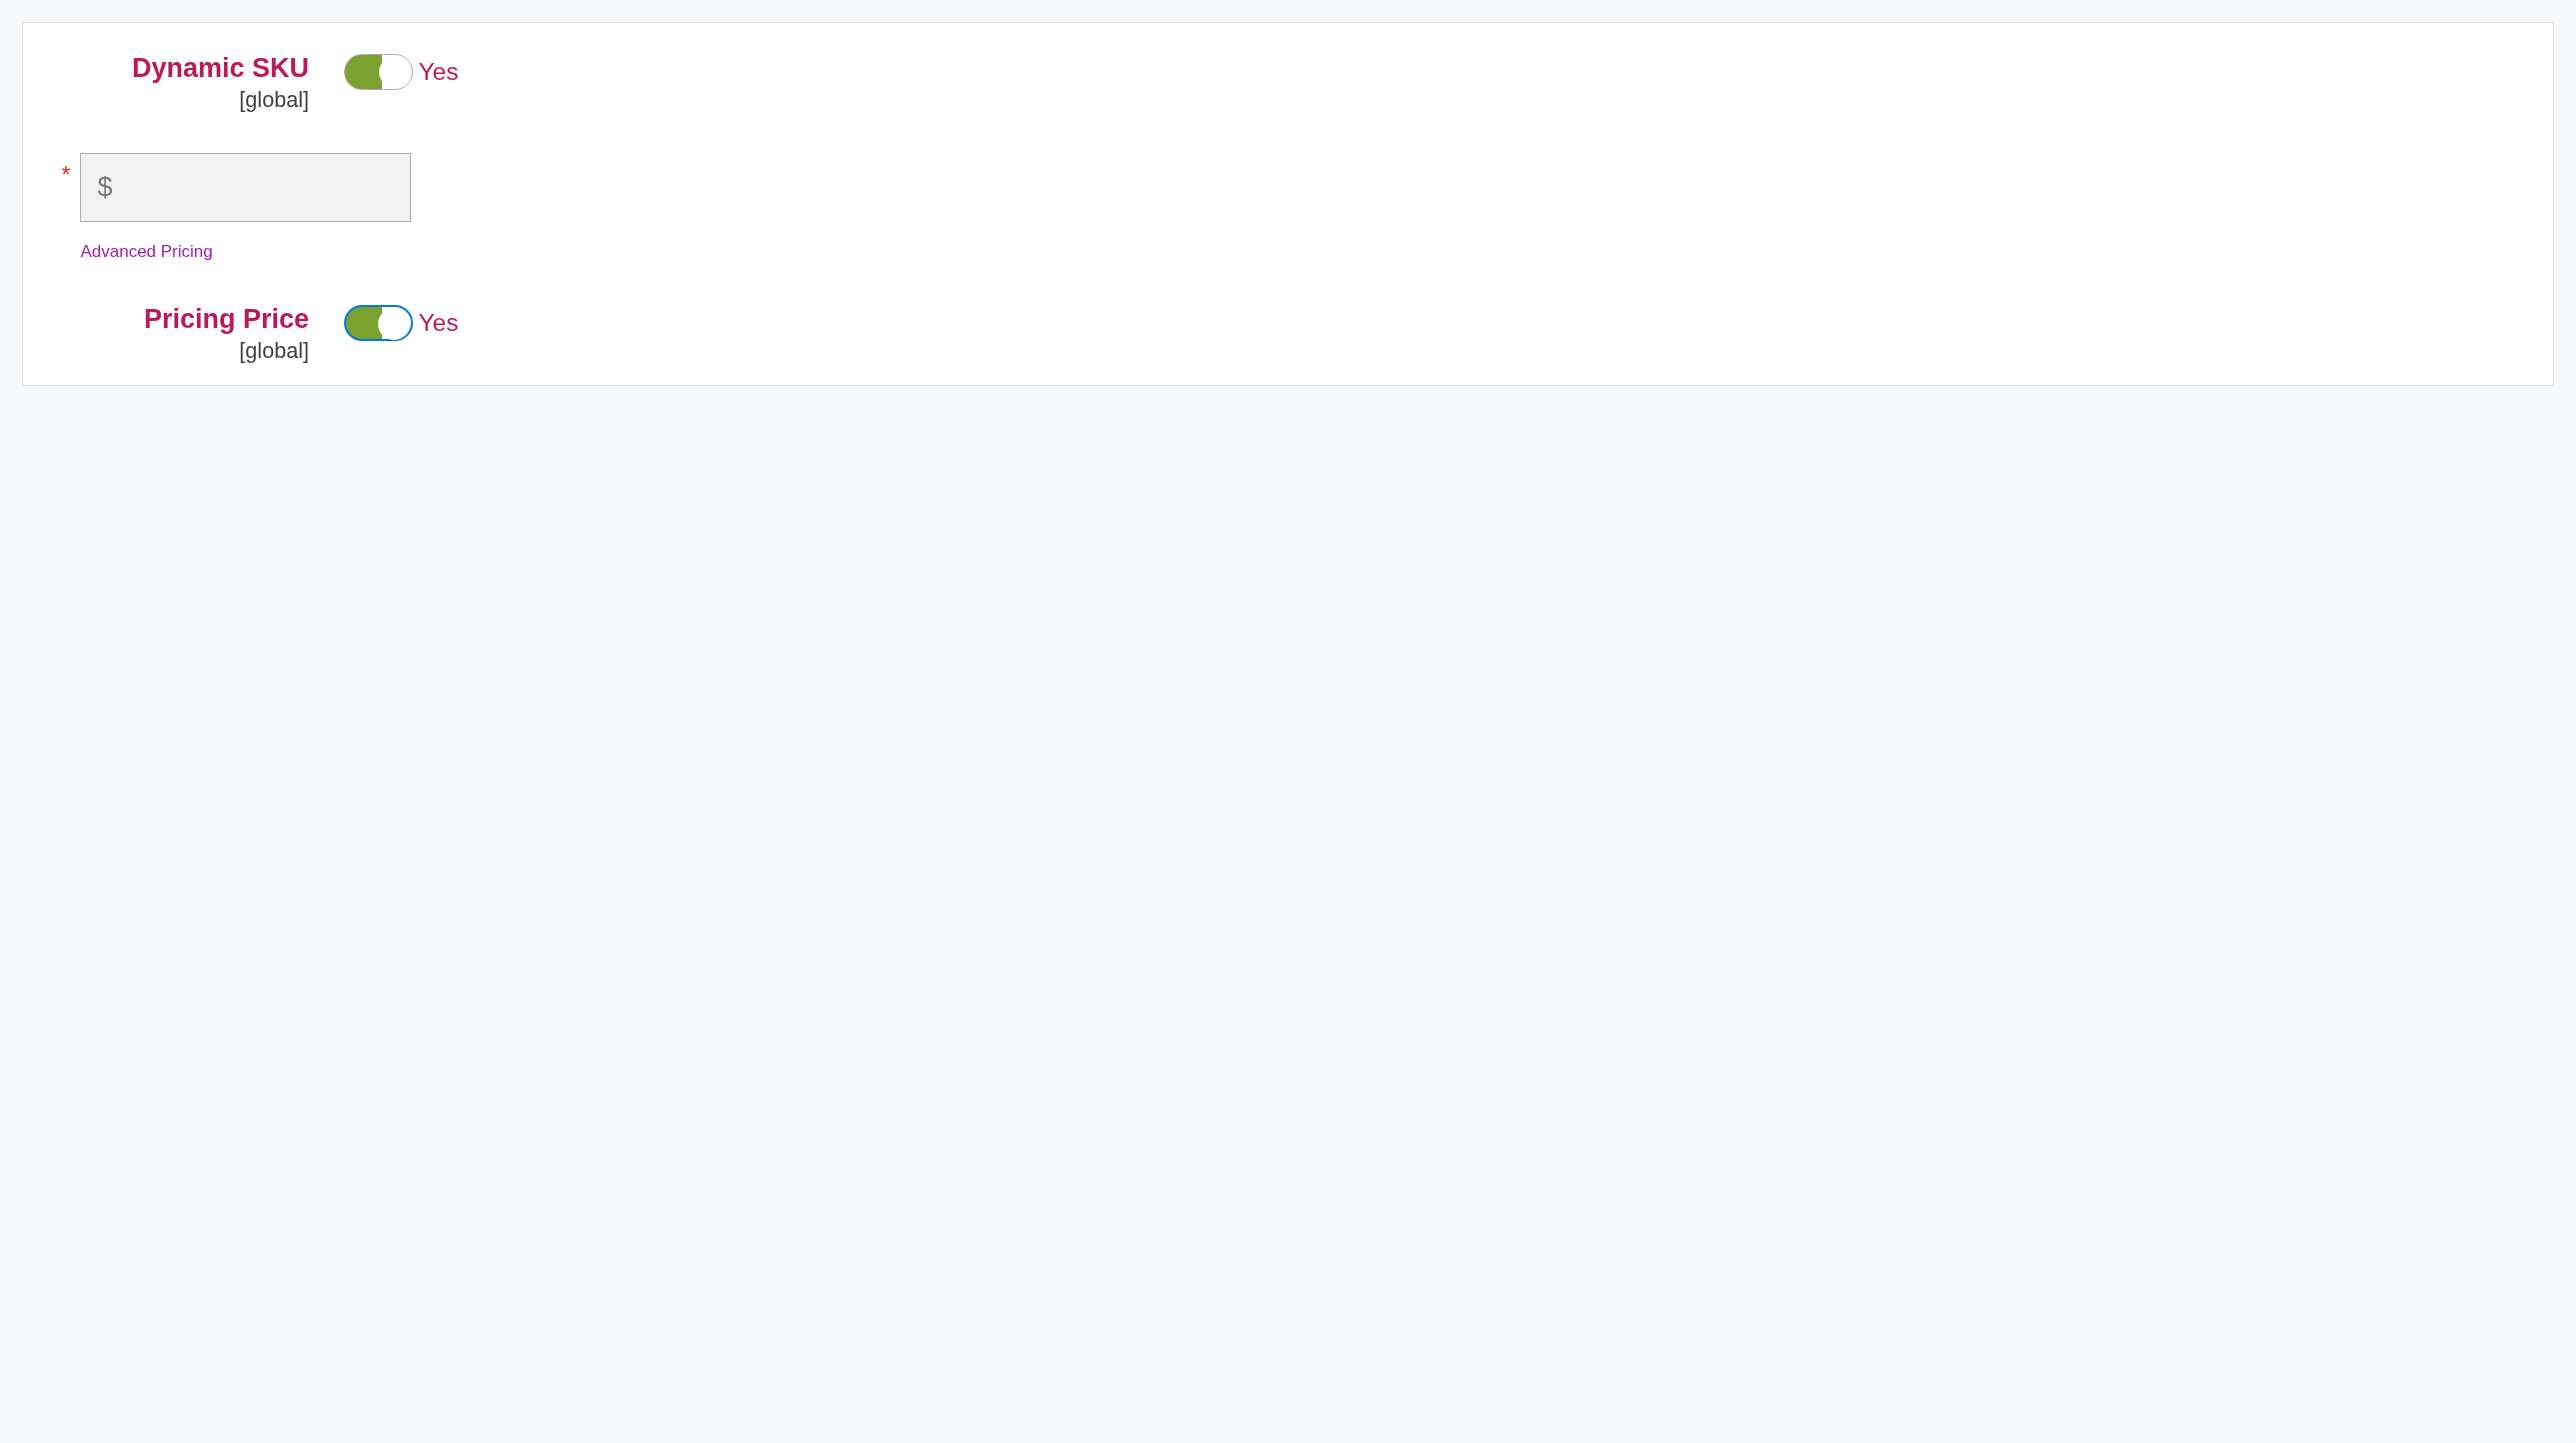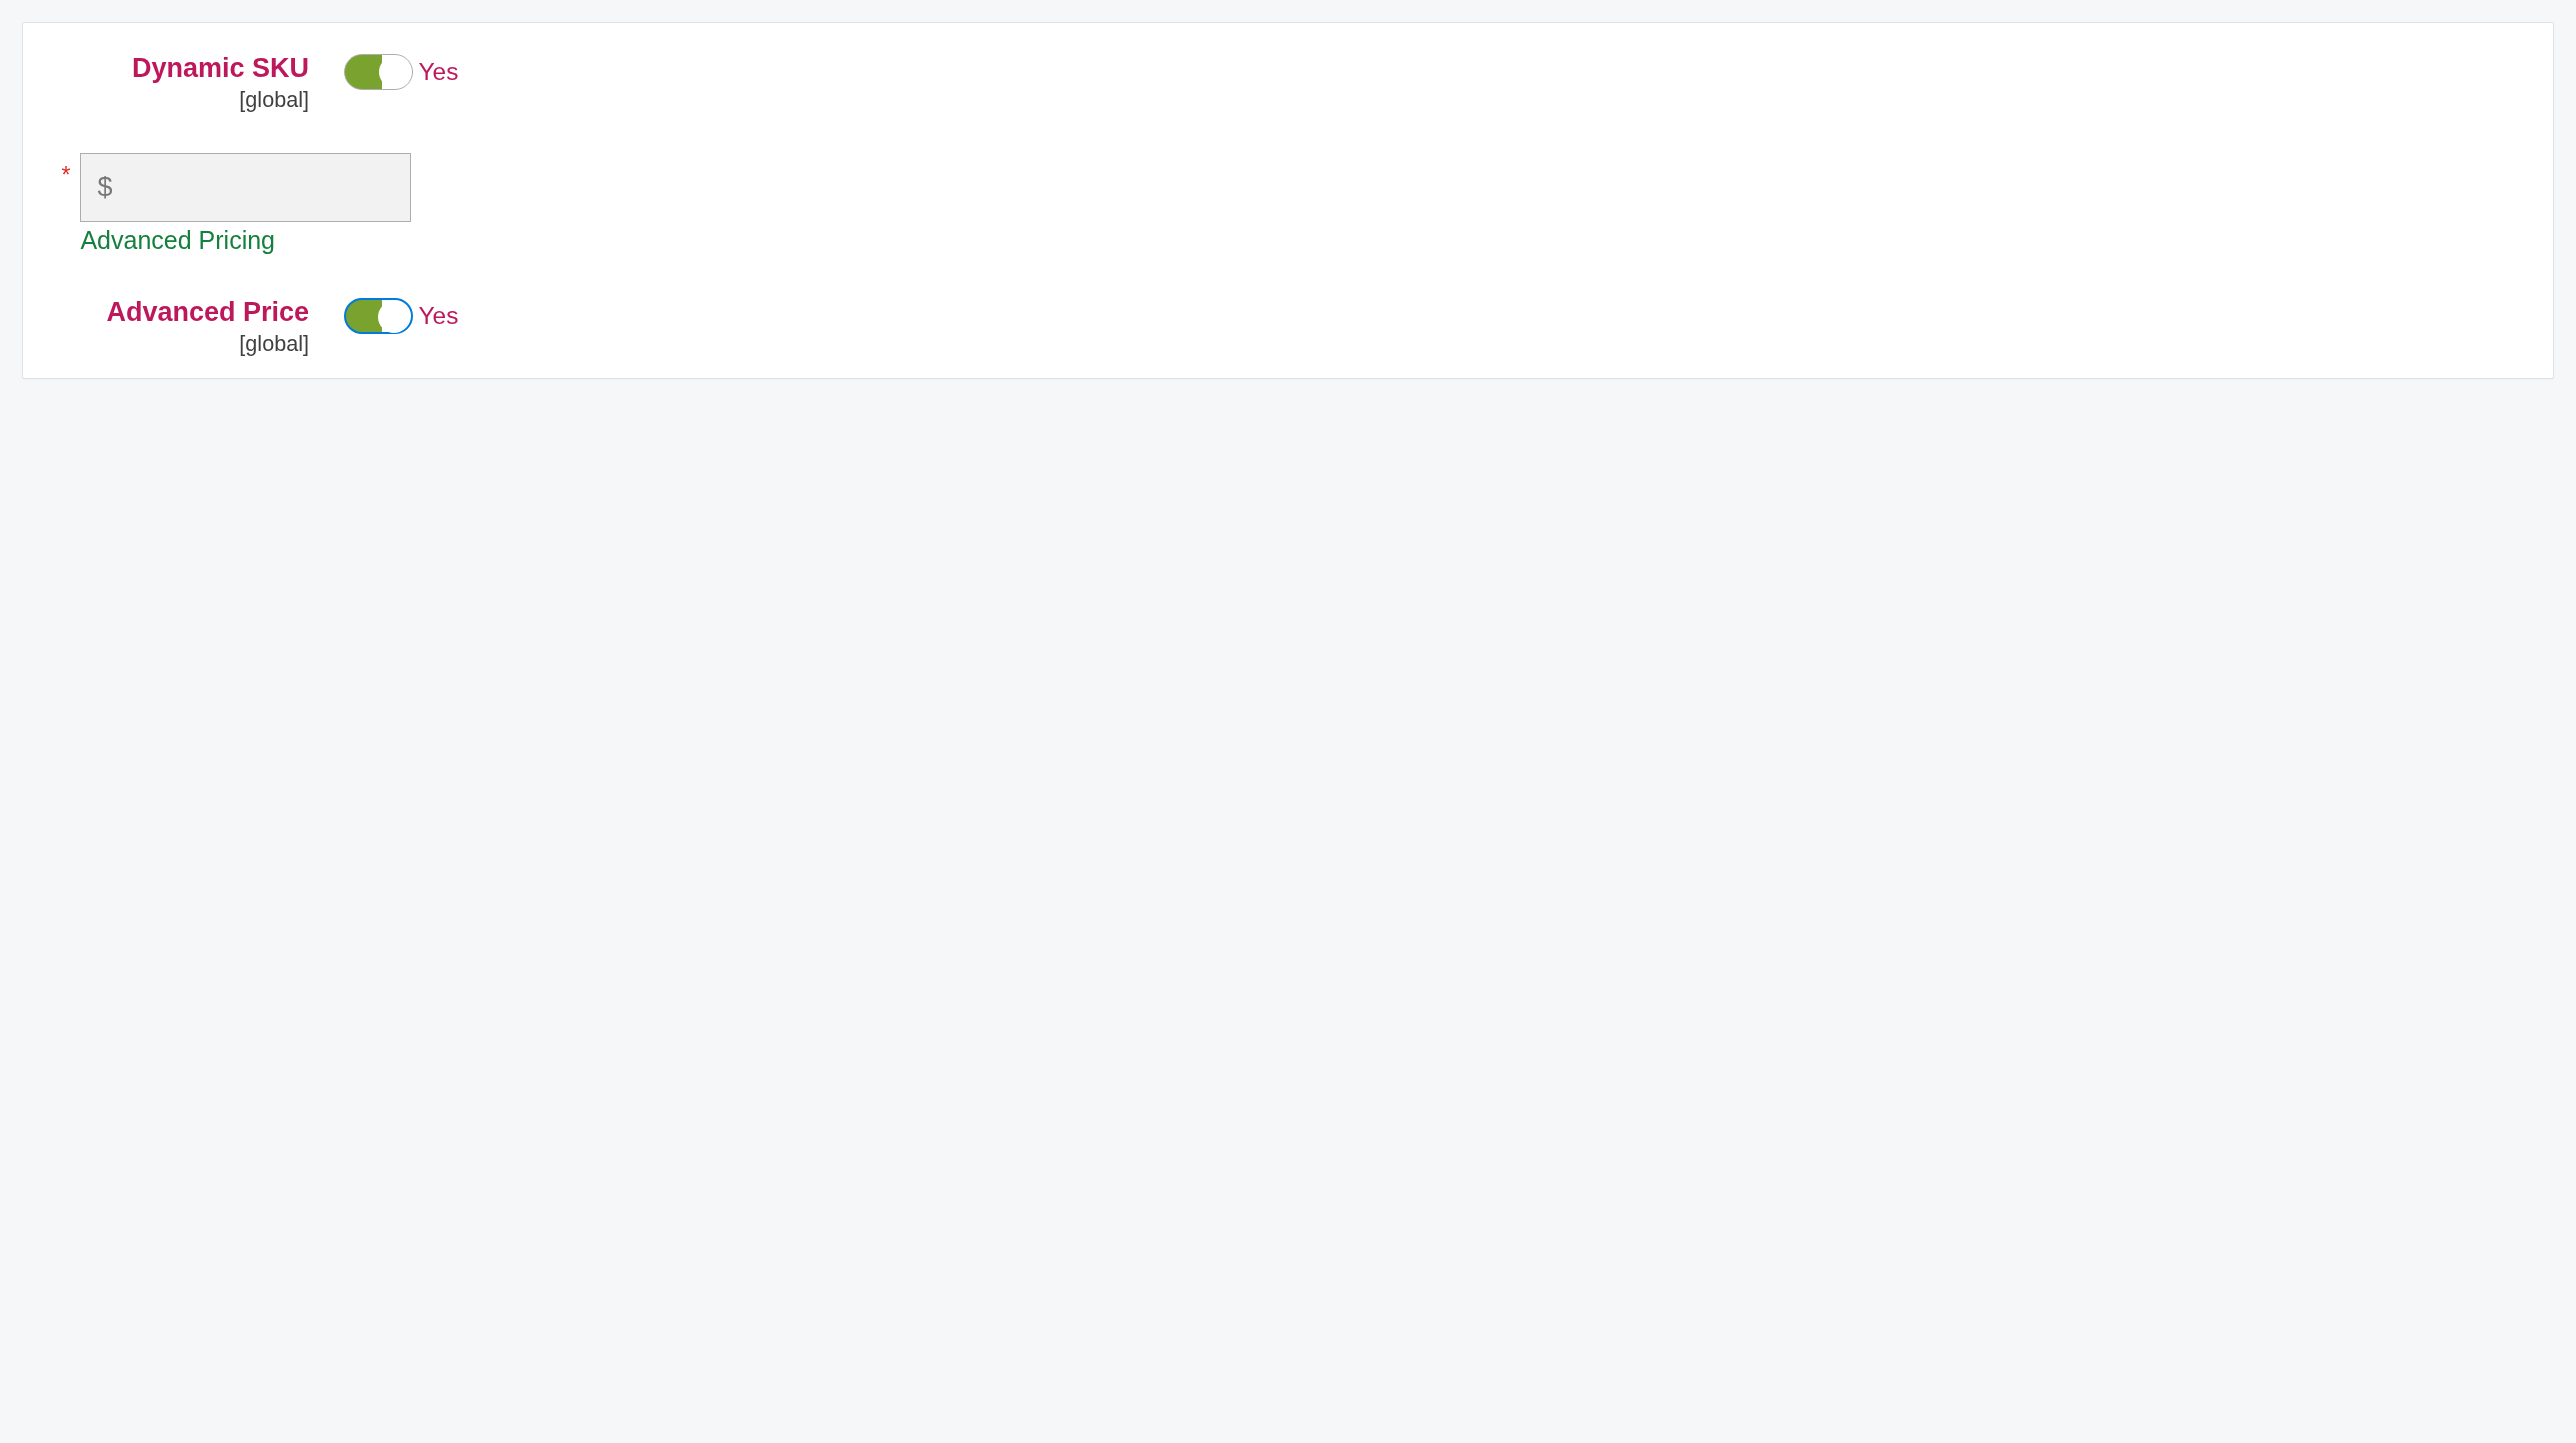--- a/index.html
+++ b/index.html
@@ -98,23 +98,23 @@
       border: 0.7px solid #adadad;
       background: #f2f2f2;
       padding: 0 16px;
     }
     .currency {
       font-size: 27px;
       color: #787878;
       font-weight: 400;
     }
     .adv-link {
-      color: #15803d;
-      font-size: 25px;
-      margin-top: 4px;
+      color: #a21caf;
+      font-size: 17px;
+      margin-top: 20px;
       cursor: pointer;
       display: inline-block;
     }
   </style>
 </head>
 <body>
 
 <div class="panel">
 
   <div class="field-row">
@@ -138,21 +138,21 @@
     <div class="control-col">
       <div class="price-input">
         <span class="currency">$</span>
       </div>
       <a class="adv-link">Advanced Pricing</a>
     </div>
   </div>
 
   <div class="field-row">
     <div class="label-col">
-      <div class="label-main">Advanced Price</div>
+      <div class="label-main">Pricing Price</div>
       <div class="label-scope">[global]</div>
     </div>
     <div class="required-spacer"></div>
     <div class="control-col">
       <div class="toggle-wrap">
         <div class="toggle focused">
           <div class="toggle-knob"></div>
         </div>
         <span class="toggle-label">Yes</span>
       </div>

